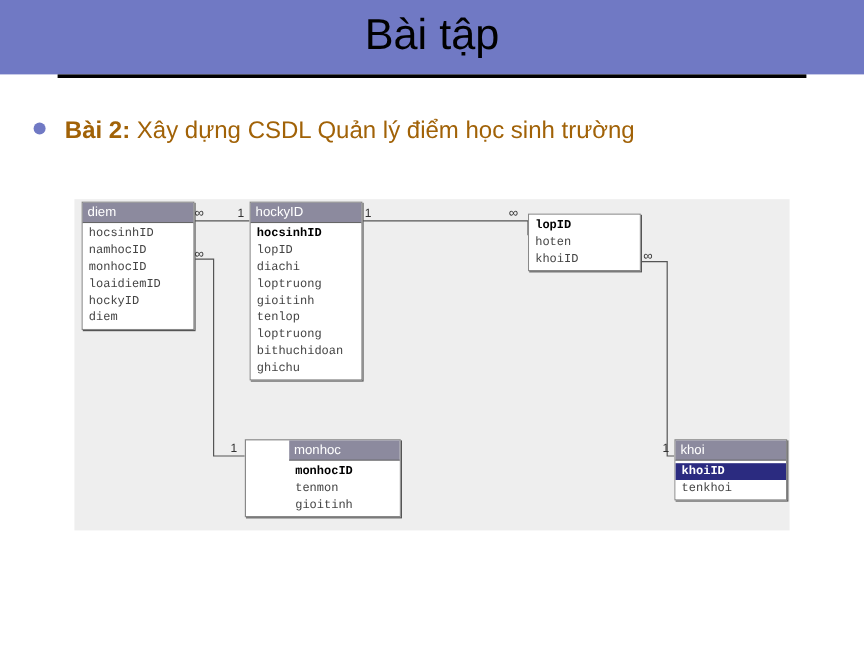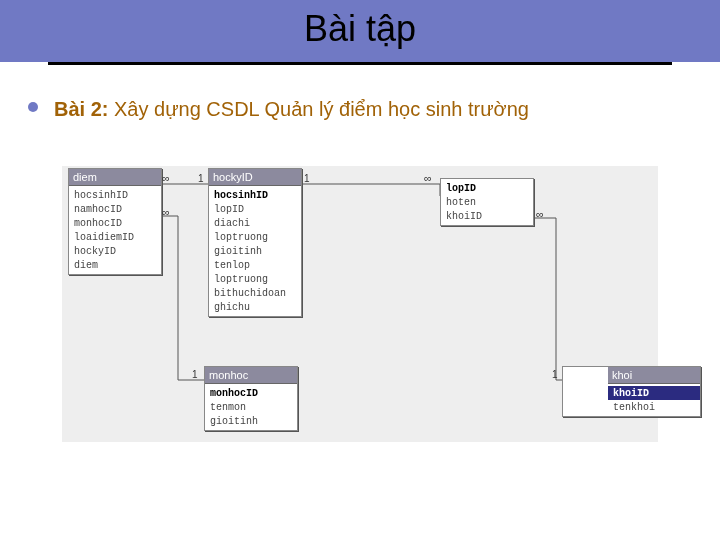--- a/index.html
+++ b/index.html
@@ -73,30 +73,30 @@
     </div>
 
     <div class="tbl" style="left:378px;top:12px;">
       <div class="flds">
           <div class="fld pk">lopID</div>
           <div class="fld">hoten</div>
           <div class="fld">khoiID</div>
         </div>
     </div>
 
-    <div class="tbl" style="left:142px;top:200px;">
+    <div class="tbl" style="left:142px;top:200px;padding-left:36px;">
       <div class="hdr">monhoc</div>
       <div class="flds">
           <div class="fld pk">monhocID</div>
           <div class="fld">tenmon</div>
           <div class="fld">gioitinh</div>
         </div>
     </div>
 
-    <div class="tbl" style="left:500px;top:200px;padding-left:45px;">
+    <div class="tbl" style="left:500px;top:200px;">
       <div class="hdr">khoi</div>
       <div class="flds">
           <div class="fld sel">khoiID</div>
           <div class="fld">tenkhoi</div>
         </div>
     </div>
 
     <span class="rel-label inf" style="left:100px;top:6px;">∞</span>
     <span class="rel-label" style="left:136px;top:7px;">1</span>
 

